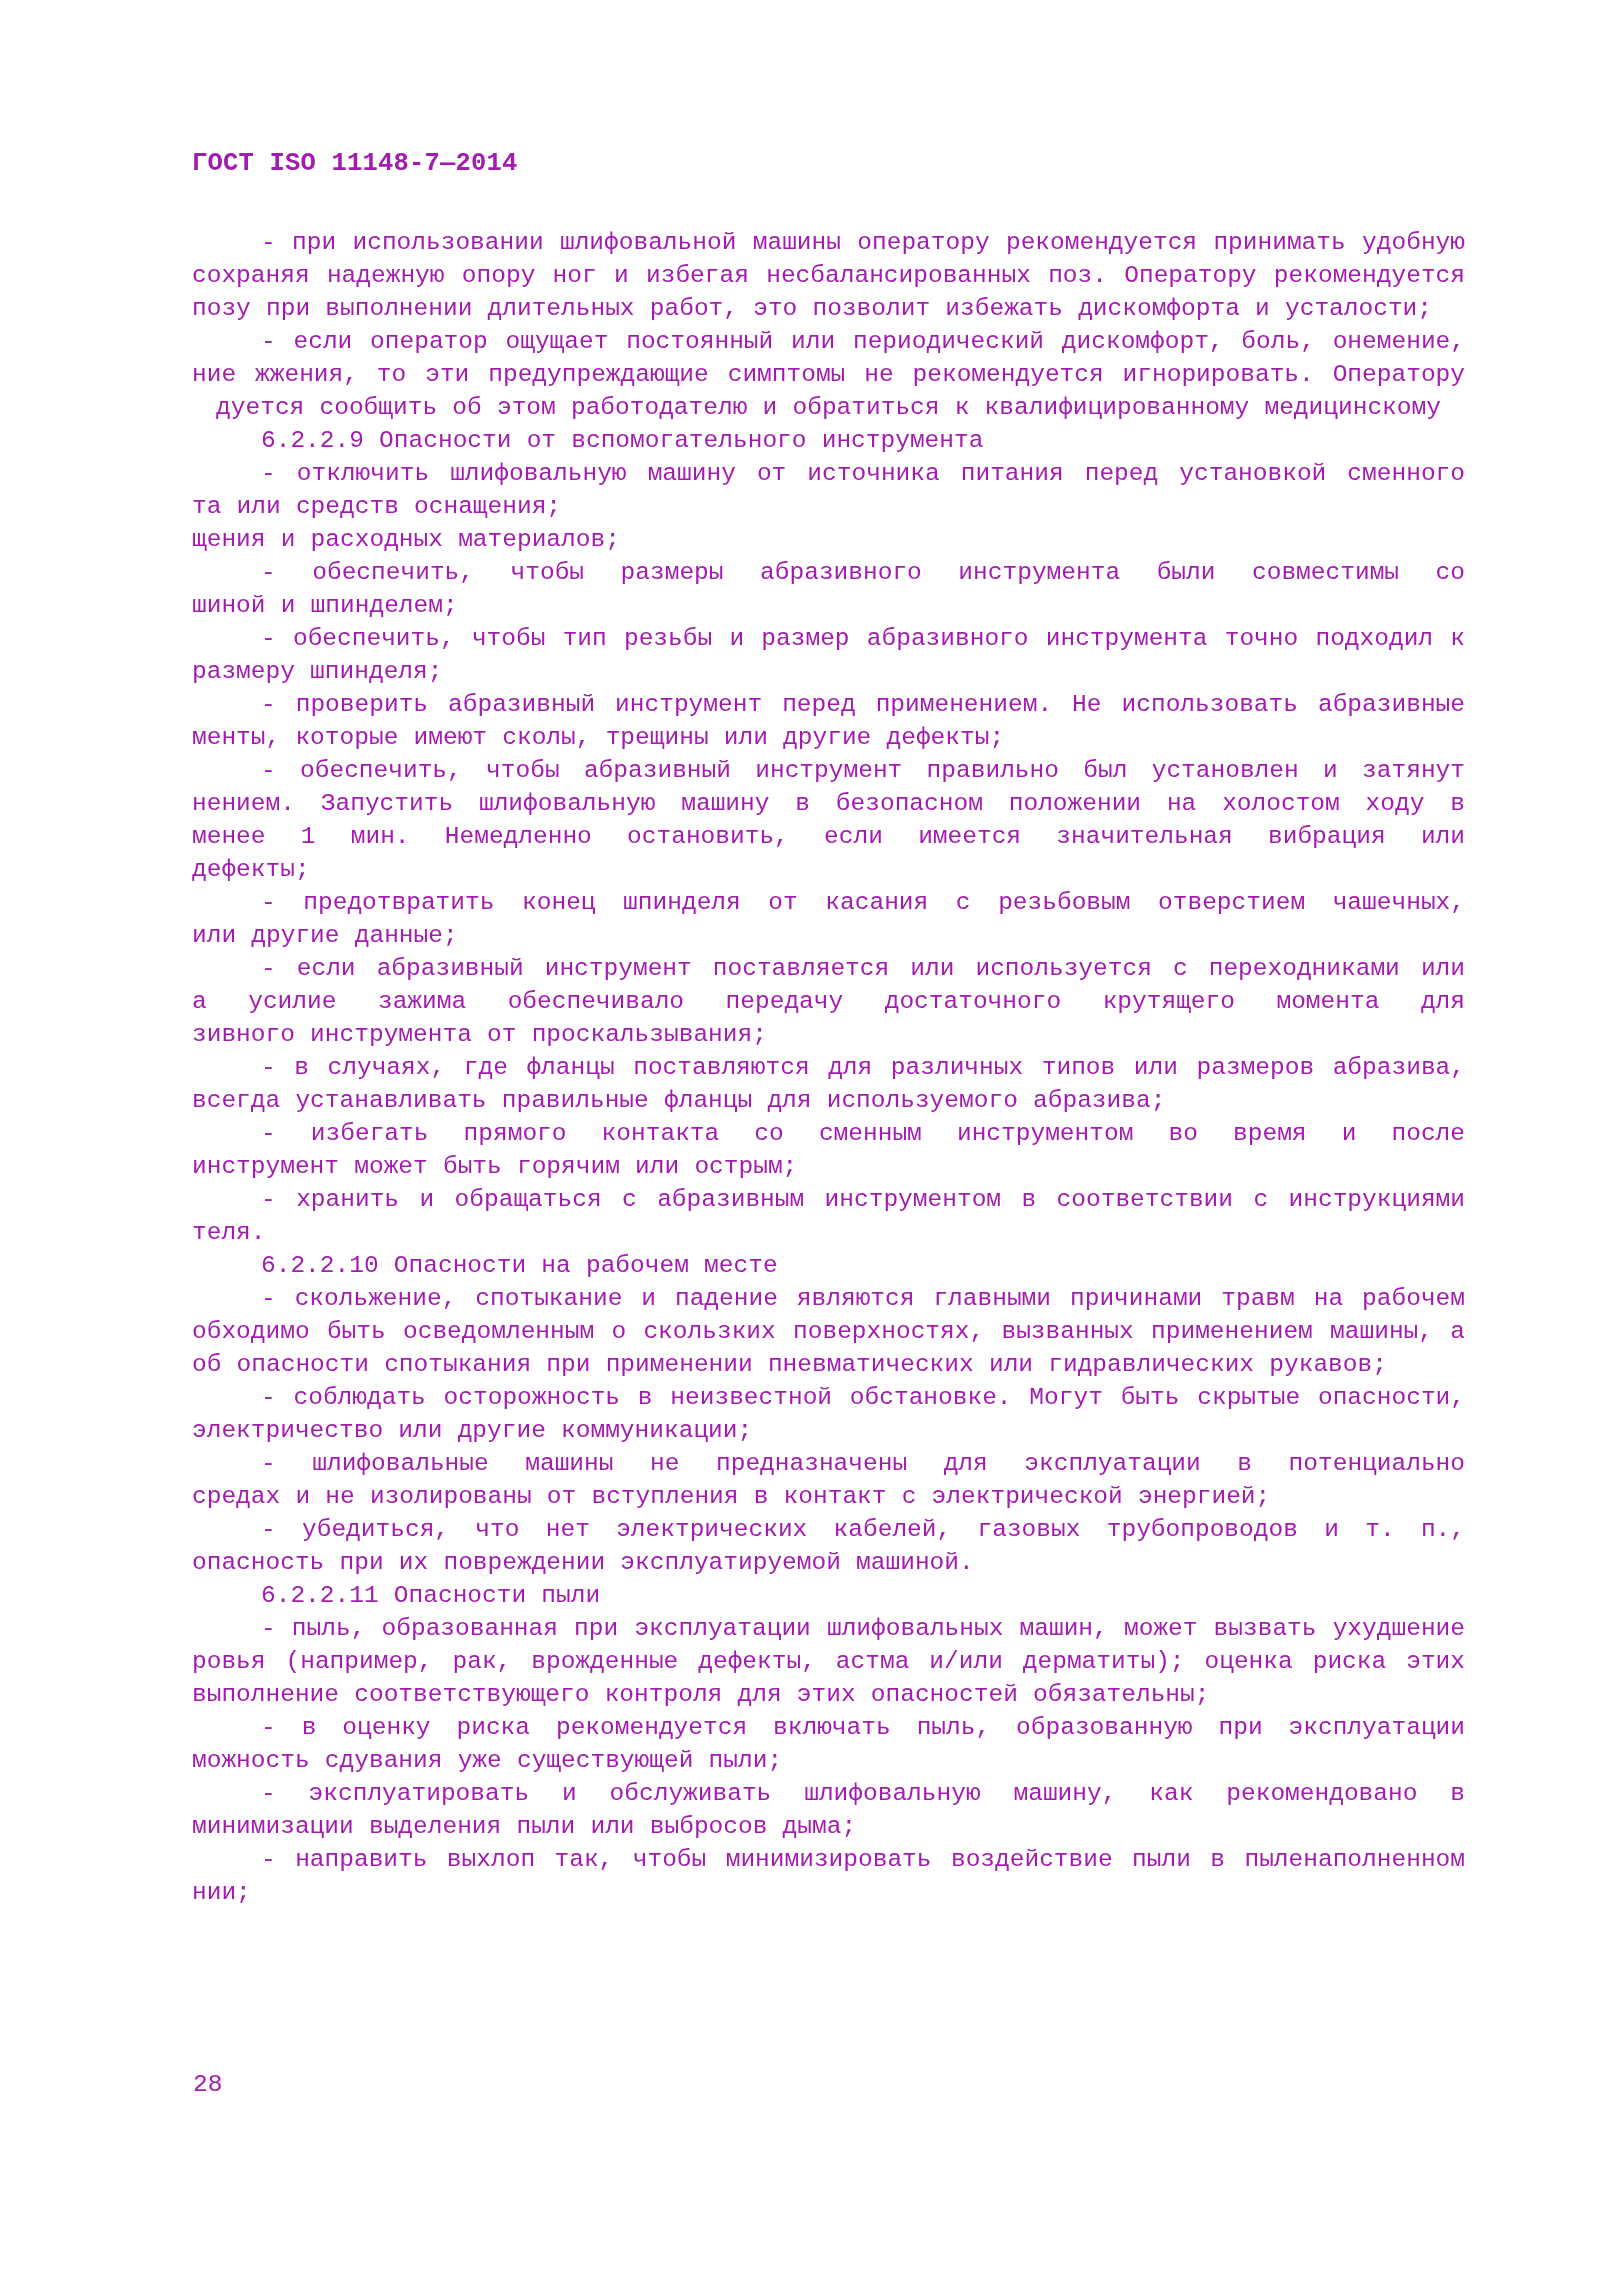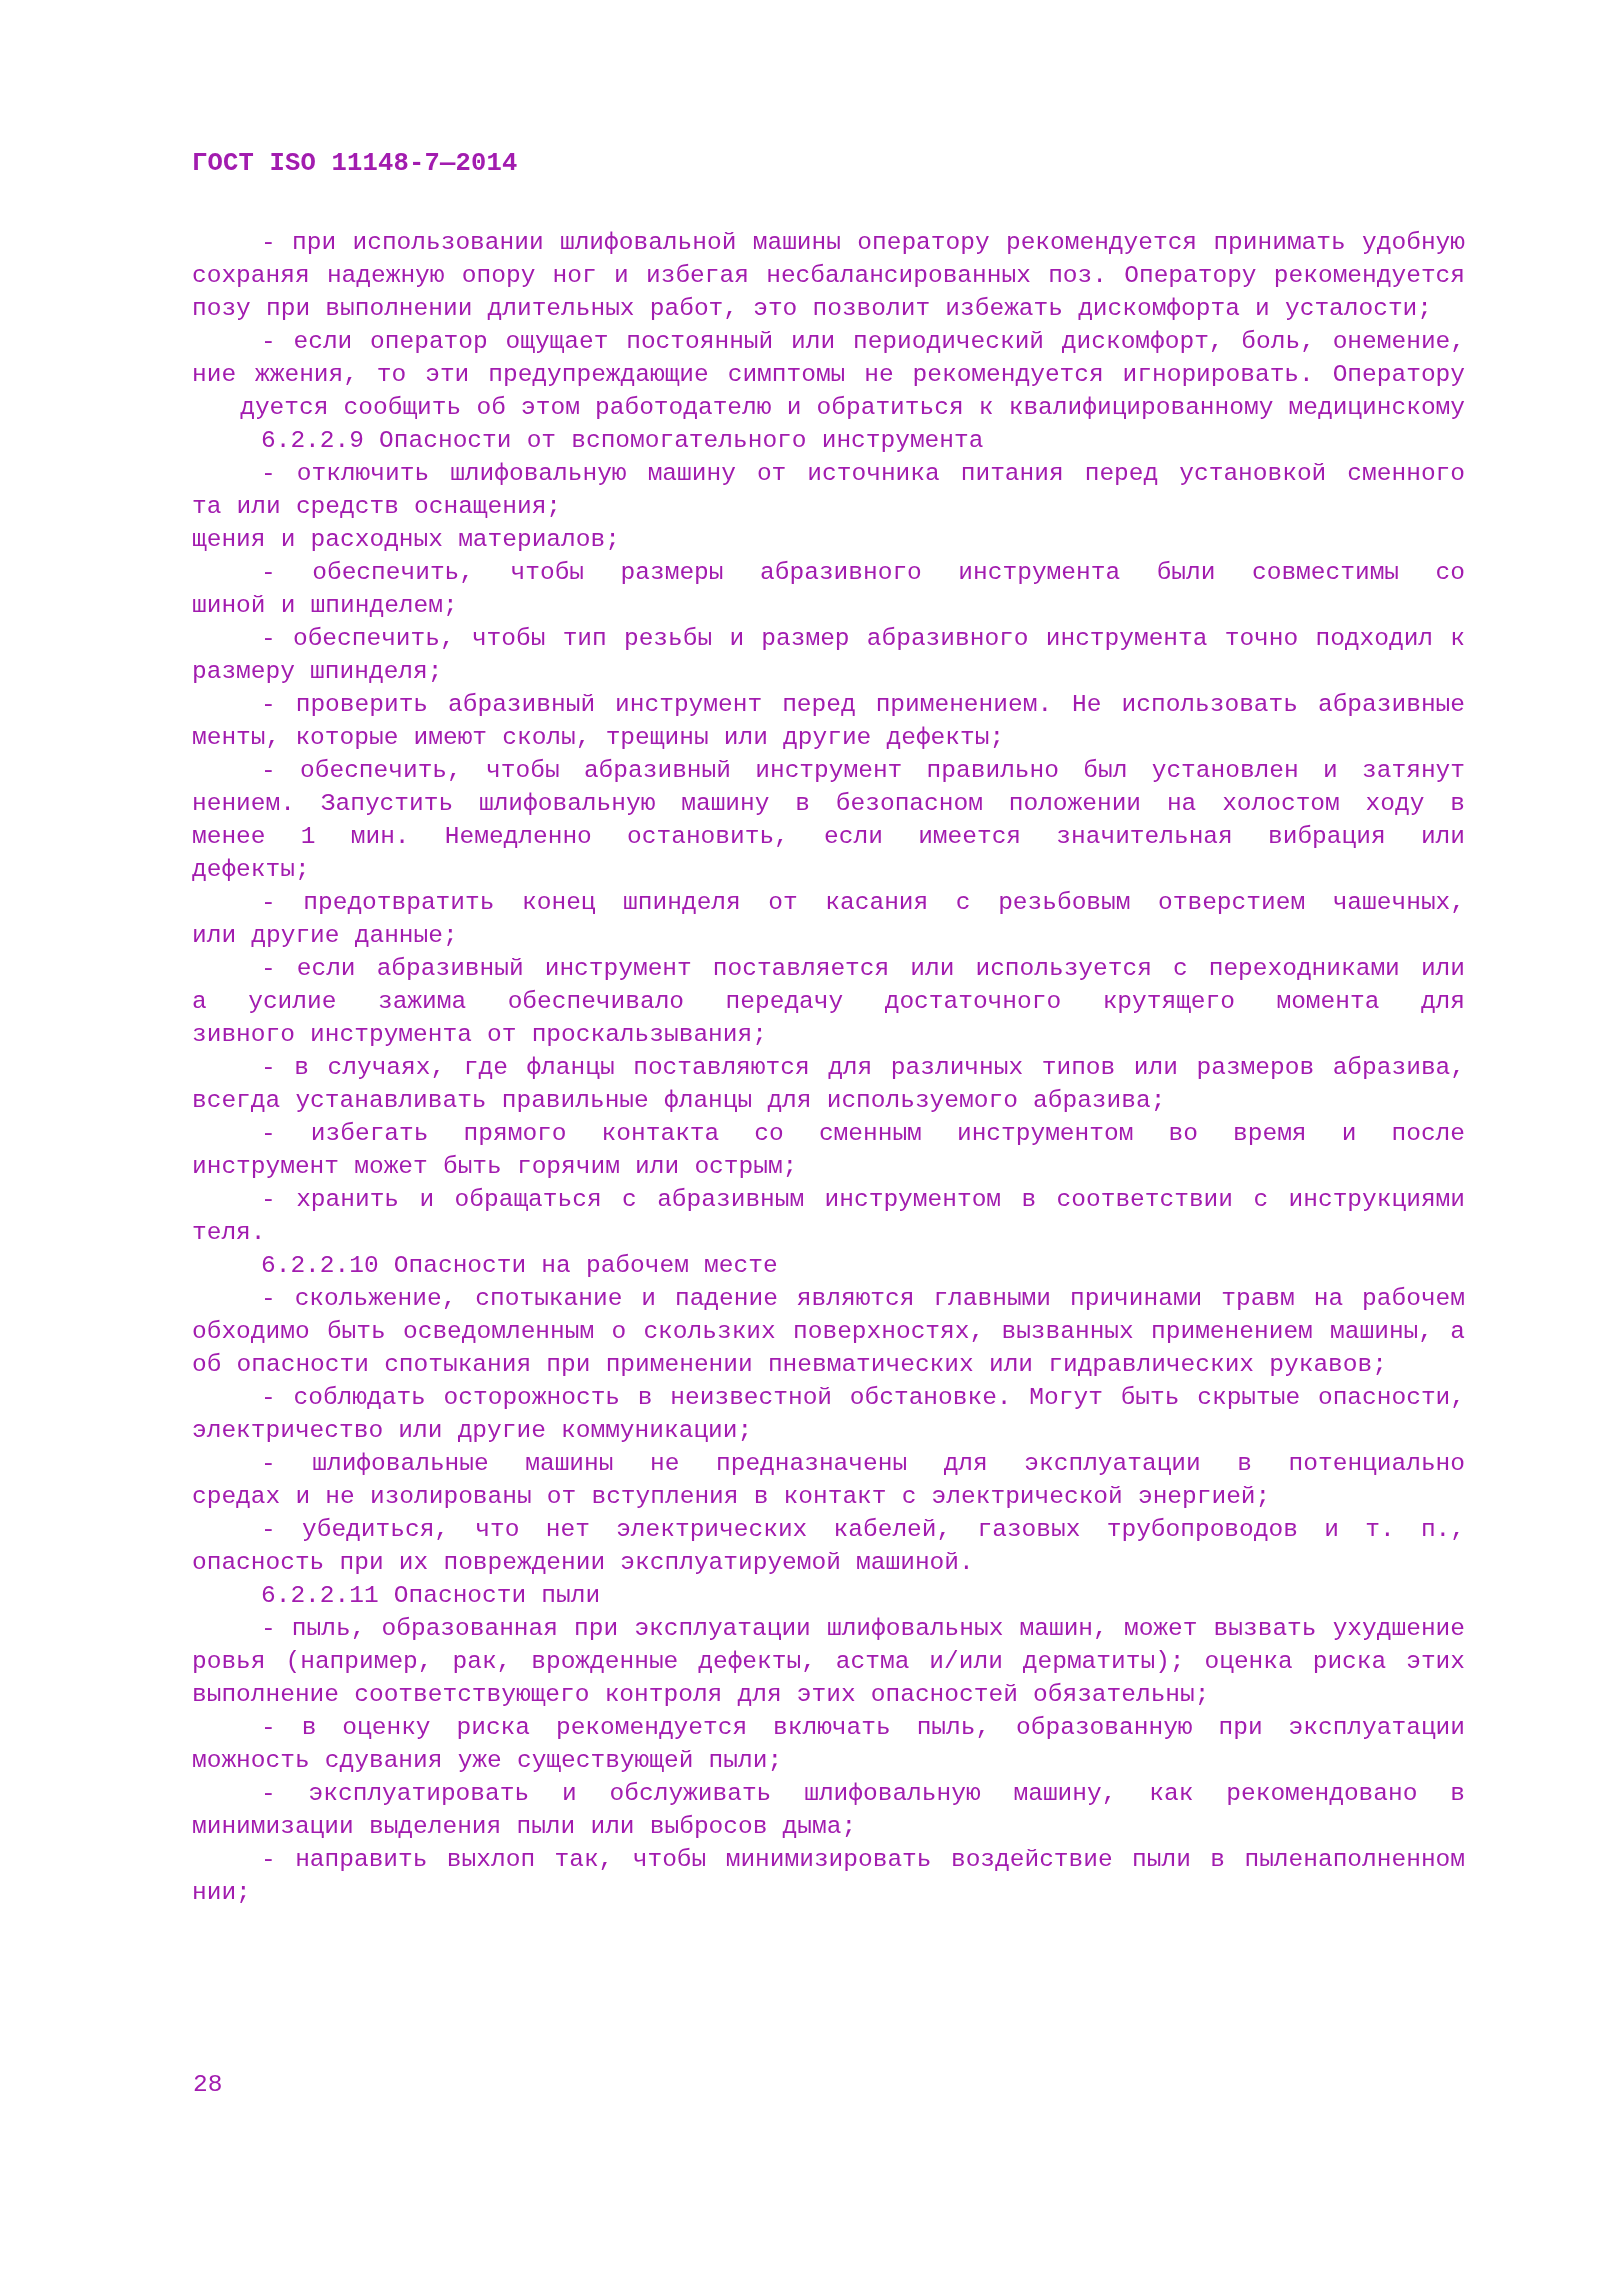--- a/index.html
+++ b/index.html
@@ -41,21 +41,21 @@
     font-size: 24.5px;
     overflow: hidden;
     text-align: justify;
     text-align-last: justify;
     word-spacing: 0.5px;
   }
   .line.first {
     text-indent: 69px;
   }
   .line.last {
-    text-align: right;
+    text-align: center;
     text-align-last: left;
   }
   .line.heading {
     text-align: center;
     text-align-last: left;
   }
   .page-number {
     position: absolute;
     left: 193px;
     top: 2069px;

